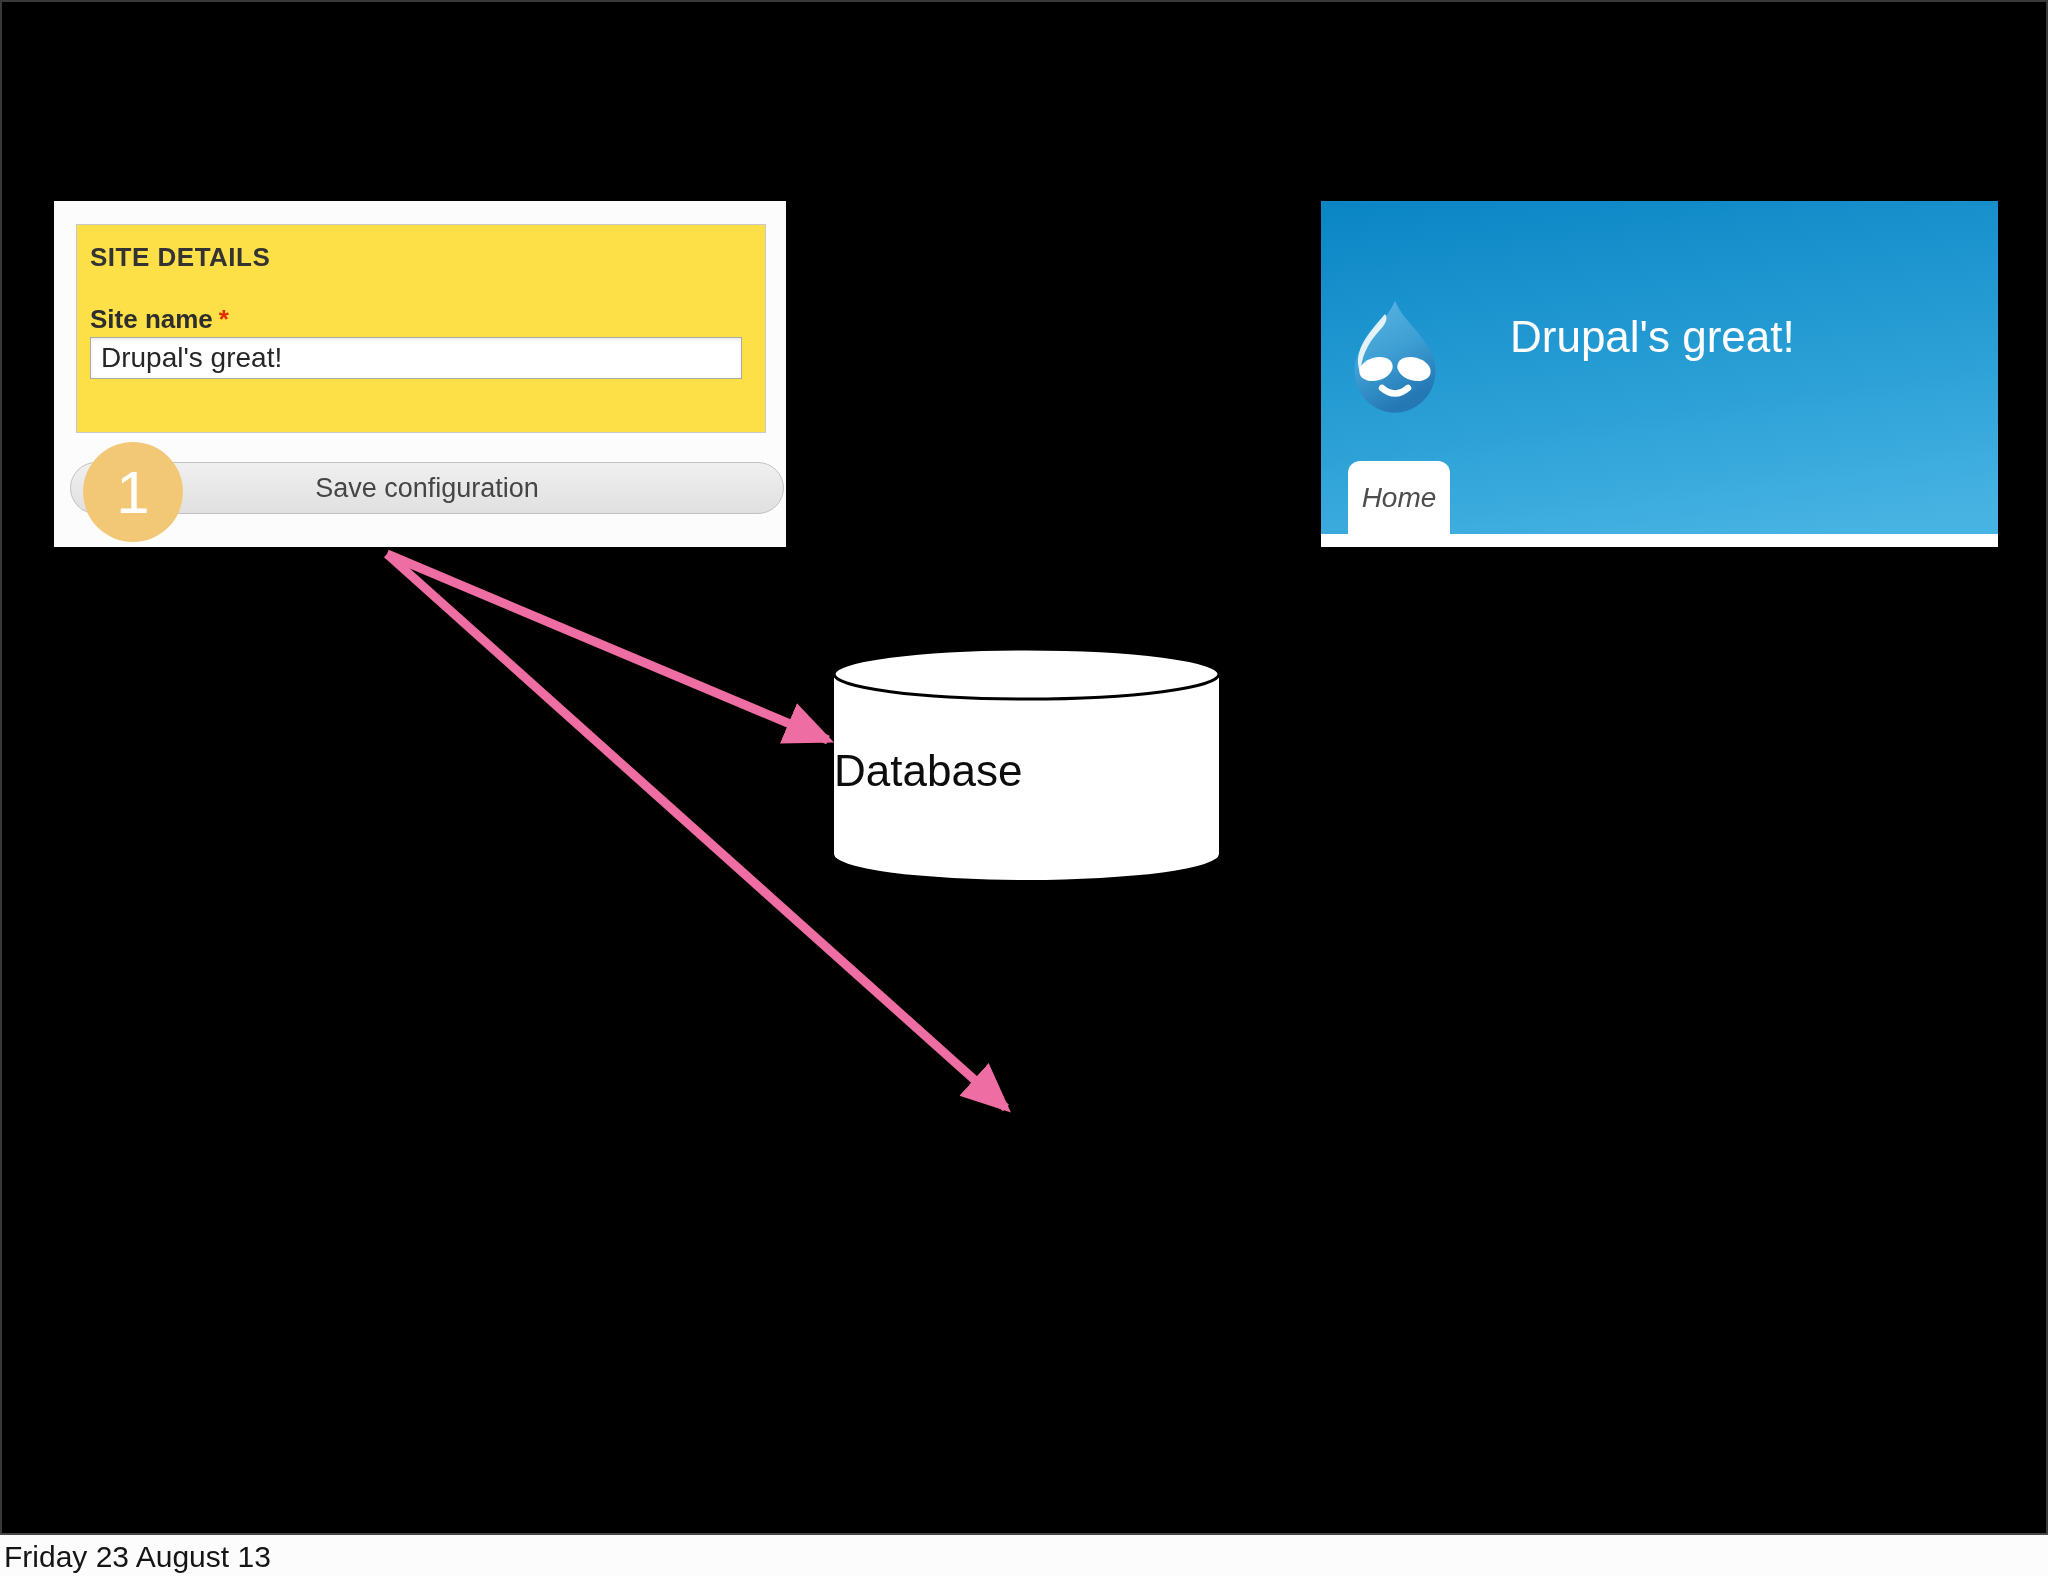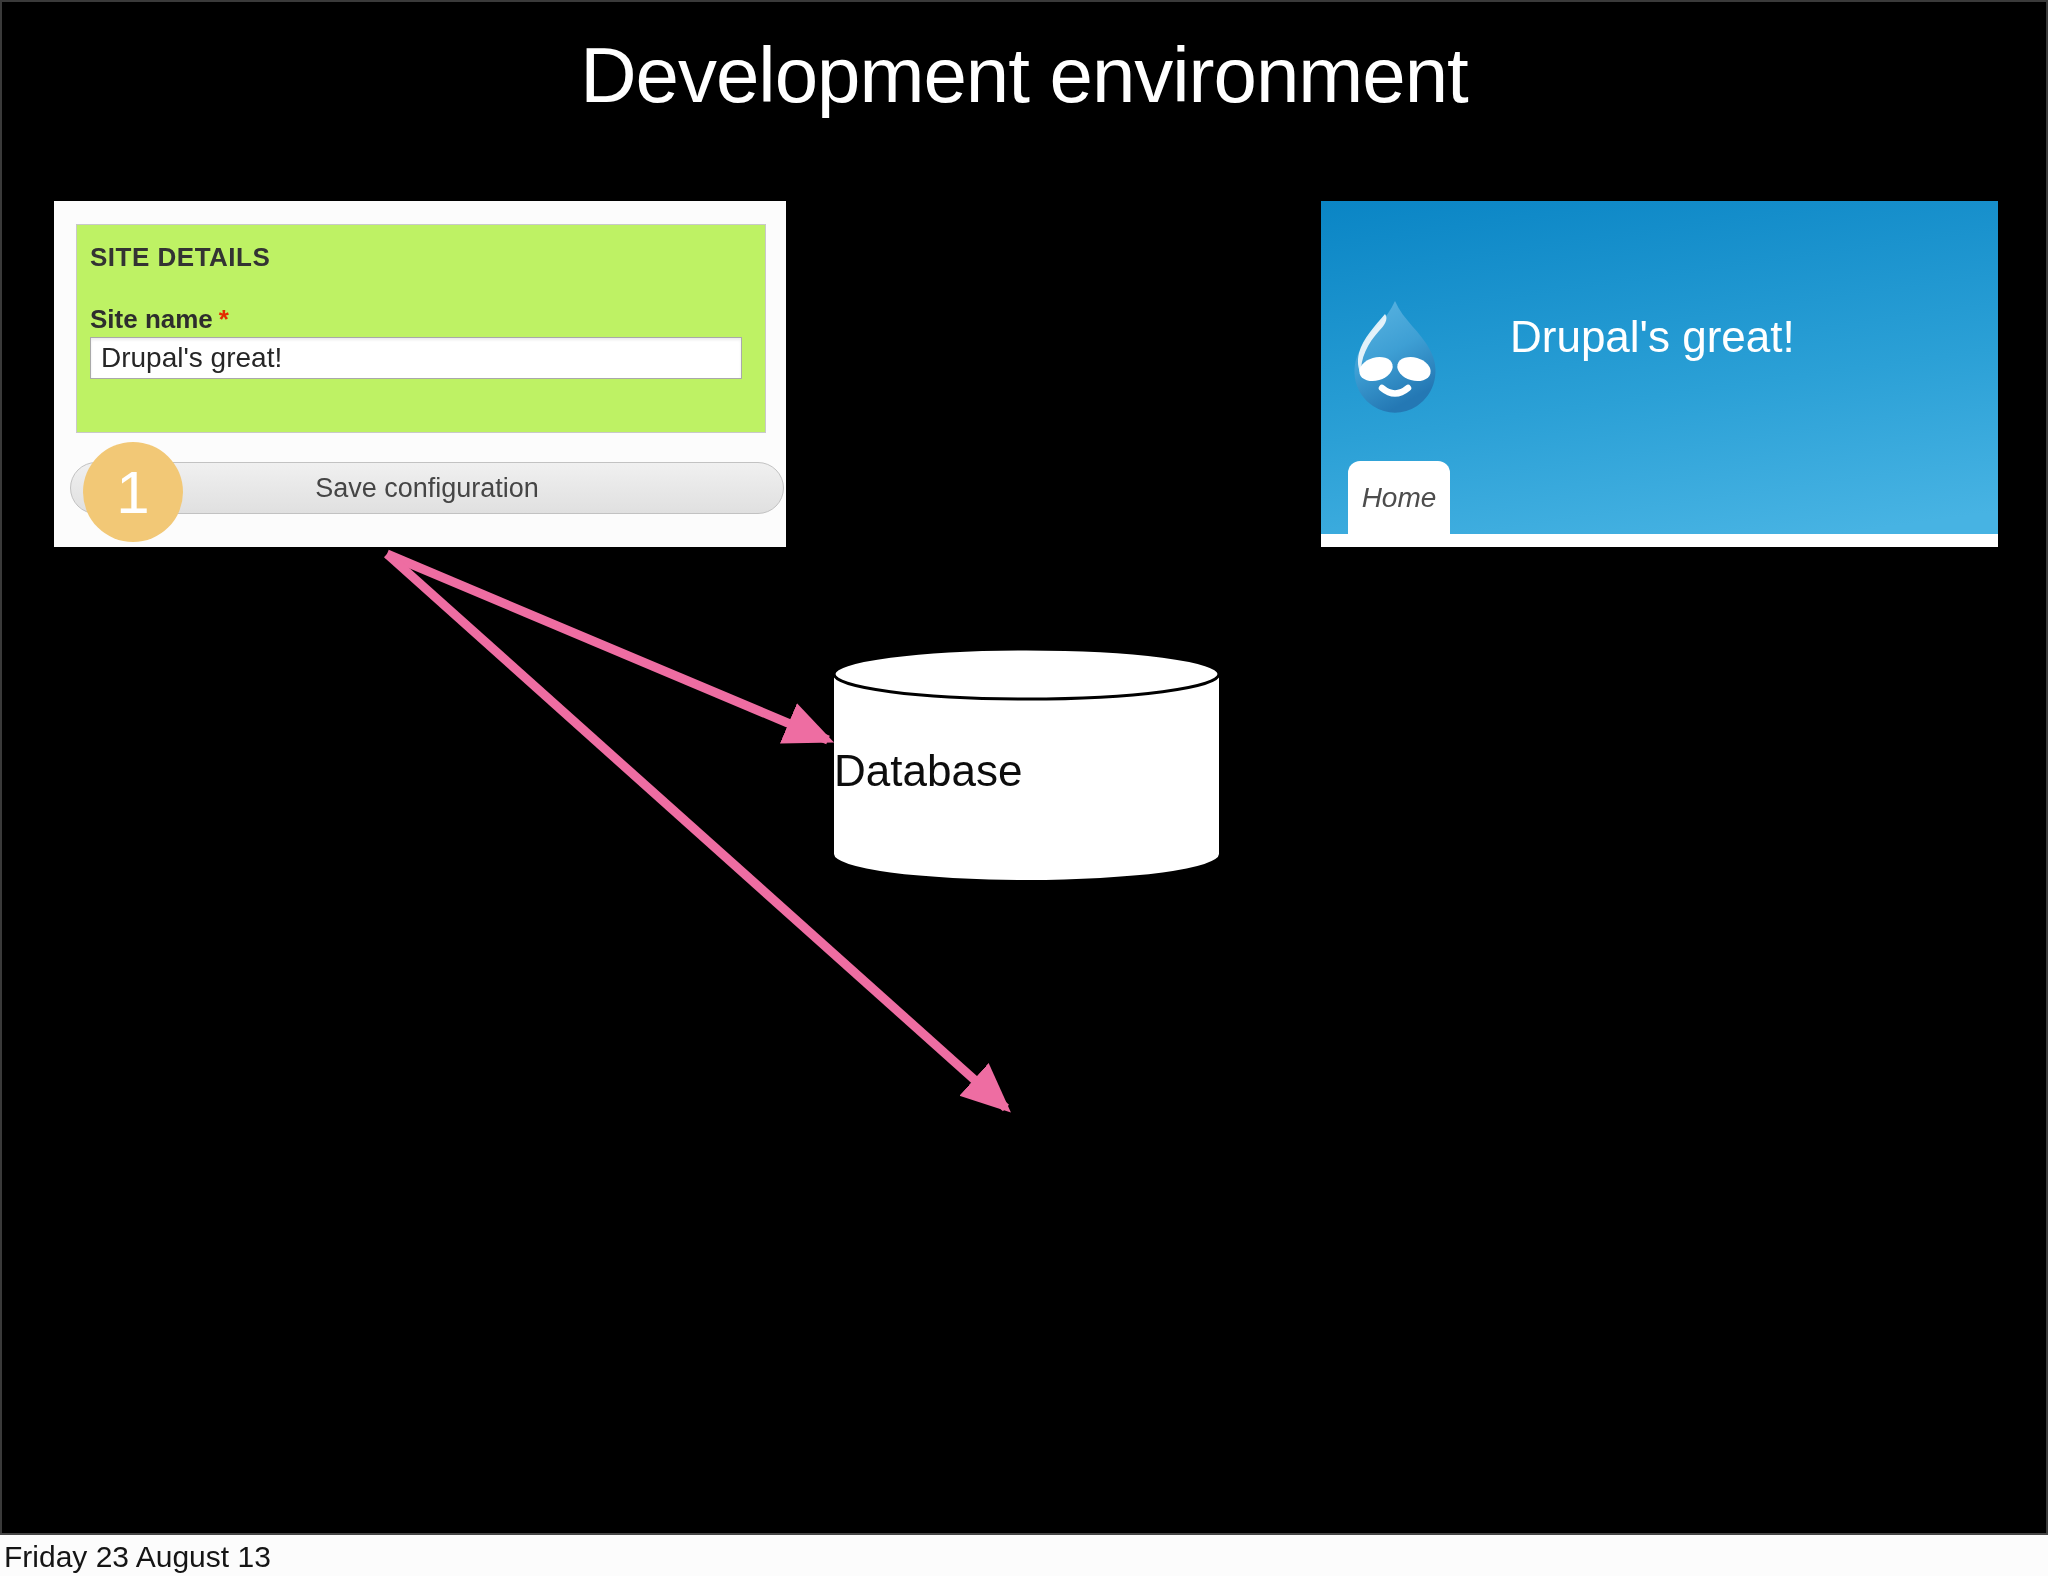--- a/index.html
+++ b/index.html
@@ -12,21 +12,21 @@
          box-sizing:border-box;}
 
   .slide-title{position:absolute;left:0;top:28px;width:100%;
                text-align:center;color:#fff;font-size:78px;font-weight:400;
                letter-spacing:-1px;}
 
   
   .form-panel{position:absolute;left:52px;top:199px;width:732px;height:346px;
               background:#fcfcfc;z-index:3;}
   .fieldset{position:absolute;left:22px;top:23px;width:690px;height:209px;
-            border:1px solid #c9c9c9;background:#bef264;box-sizing:border-box;}
+            border:1px solid #c9c9c9;background:#fde047;box-sizing:border-box;}
   .fieldset-legend{position:absolute;left:13px;top:17px;font-size:26px;
                    font-weight:700;color:#333;letter-spacing:.5px;}
   .field-label{position:absolute;left:13px;top:79px;font-size:26px;
                font-weight:700;color:#2d2d2d;}
   .required{color:#e32b00;margin-left:6px;}
   .site-name-input{position:absolute;left:13px;top:112px;width:652px;height:42px;
                    border:1px solid #a9a9a9;background:#fff;box-sizing:border-box;
                    font-family:"Liberation Sans",sans-serif;font-size:28px;
                    color:#262626;padding:0 0 0 10px;
                    box-shadow:inset 0 2px 3px rgba(0,0,0,.08);}
@@ -68,21 +68,20 @@
   
   .page-footer{position:absolute;left:0;top:1533px;width:100%;height:43px;
                background:#fcfcfc;border-top:2px solid #464646;box-sizing:border-box;}
   .page-footer span{display:block;margin:5px 0 0 4px;font-size:30px;color:#151515;}
 </style>
 </head>
 <body>
 
 <div class="slide">
 
-  <div class="slide-title">Development environment</div>
 
   <svg class="diagram-svg" viewBox="0 0 2048 1533" xmlns="http://www.w3.org/2000/svg">
     <defs>
       <marker id="ah" viewBox="0 0 6 6" refX="5.2" refY="3" markerWidth="5.5" markerHeight="5.5" orient="auto">
         <path d="M0,0.35 L6,3 L0,5.65 Z" fill="#ee6da2"></path>
       </marker>
       <linearGradient id="dropg" x1="0" y1="0" x2="0.4" y2="1">
         <stop offset="0" stop-color="#5cb6e3"></stop>
         <stop offset="0.55" stop-color="#3e9fd4"></stop>
         <stop offset="1" stop-color="#2478b4"></stop>

